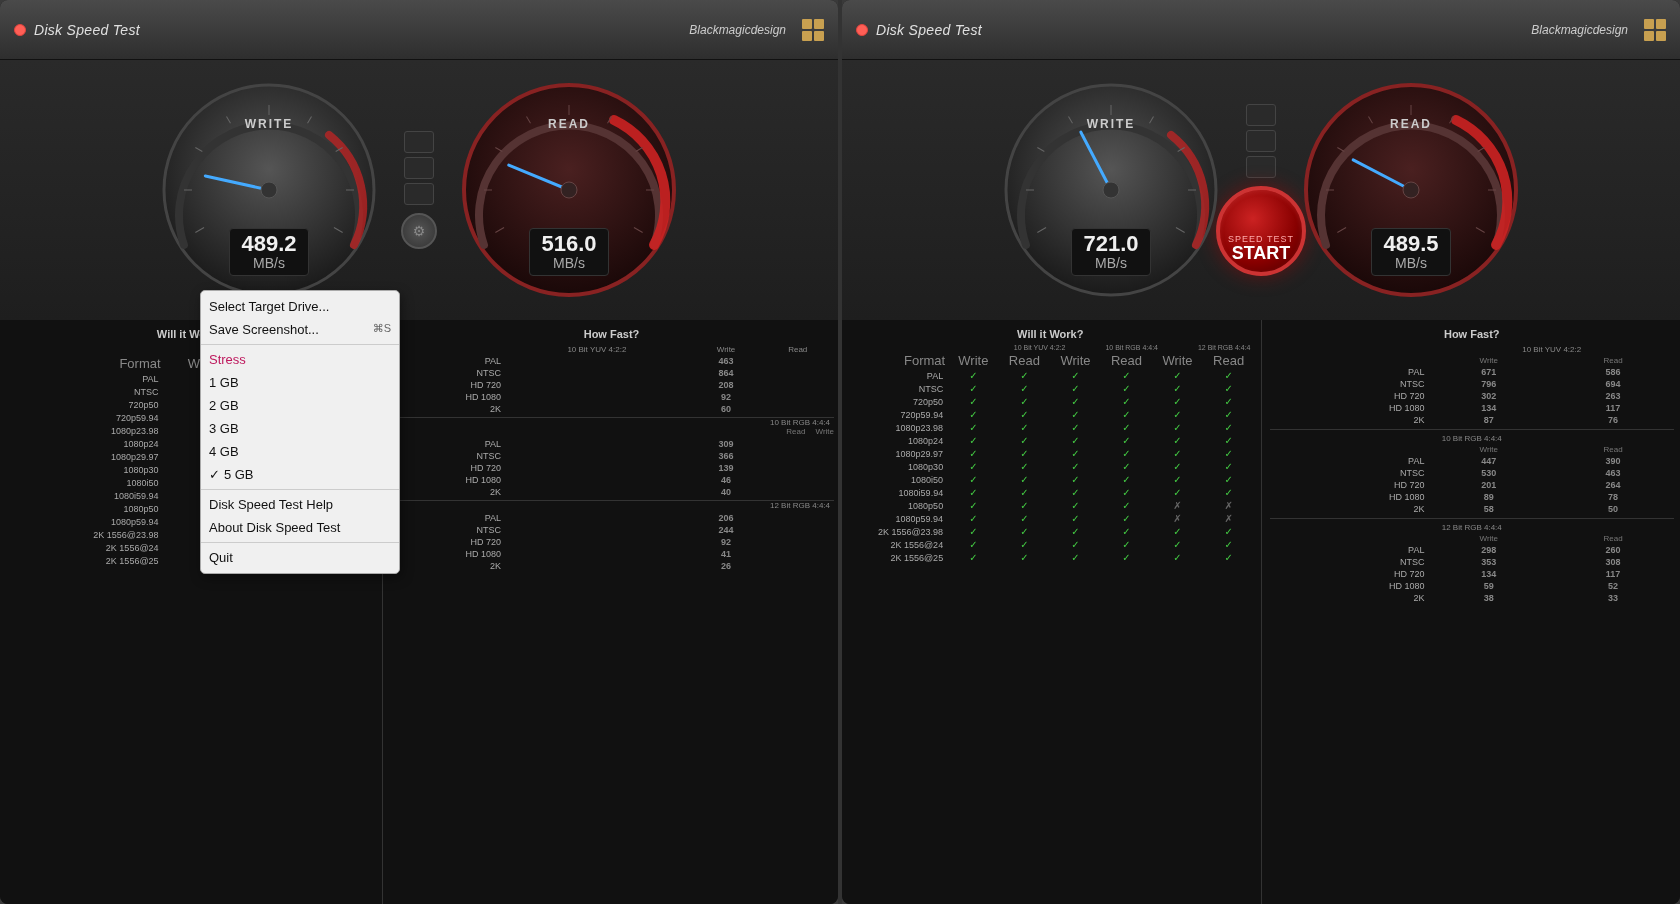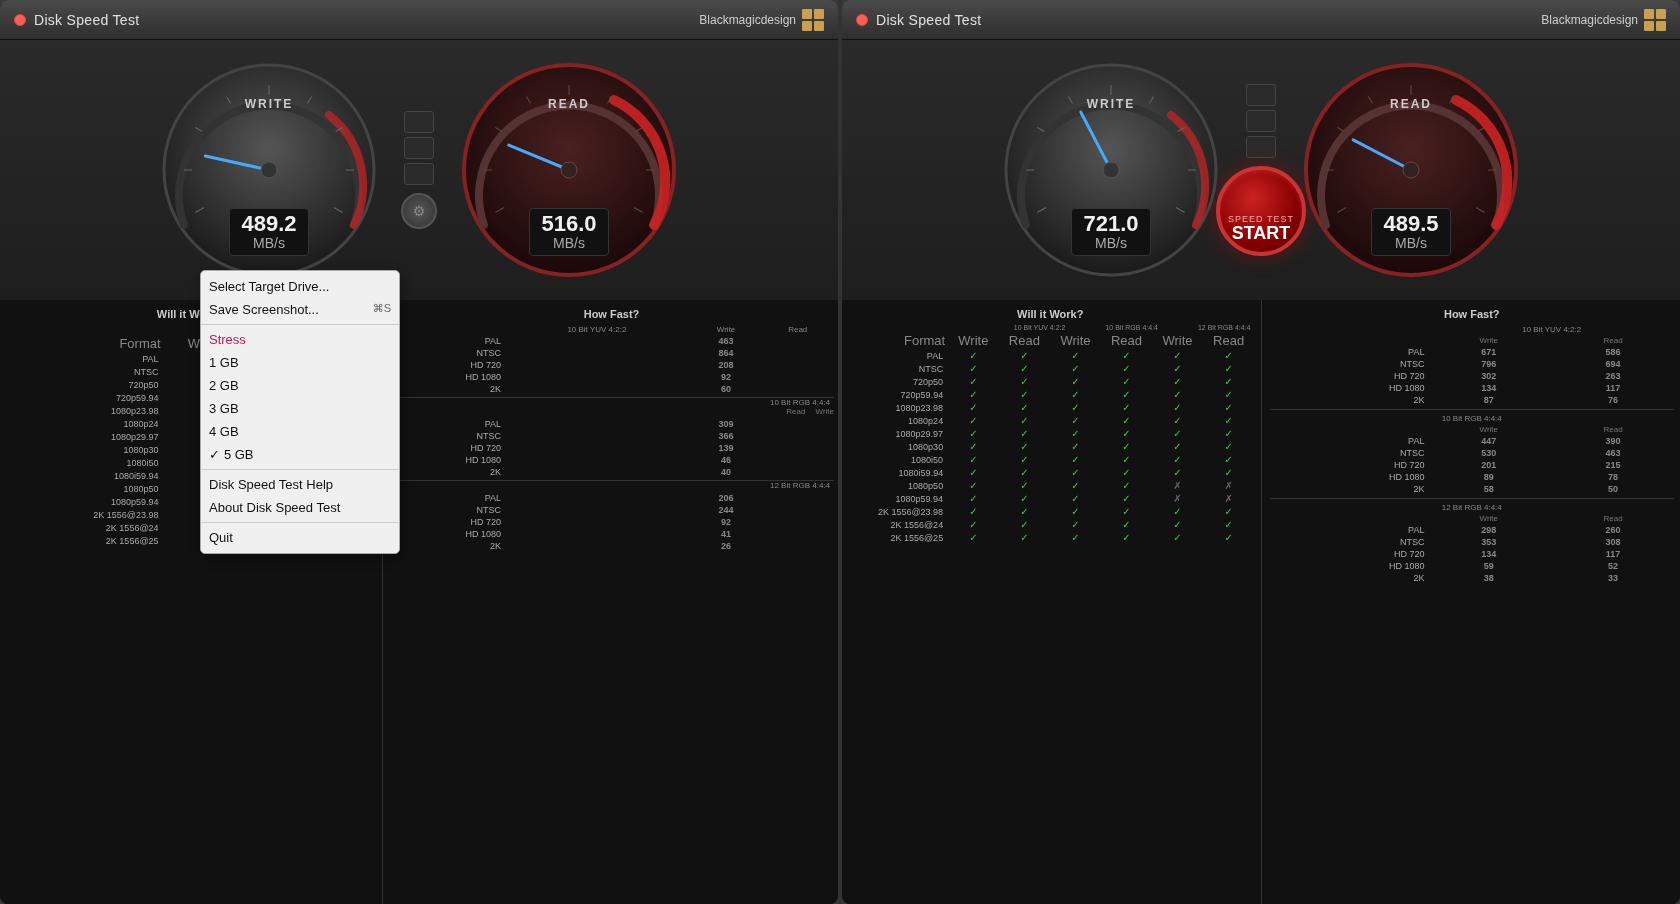--- a/index.html
+++ b/index.html
@@ -19,25 +19,26 @@
       background: #1a1a1a;
       border-radius: 8px;
       overflow: hidden;
       position: relative;
       display: flex;
       flex-direction: column;
     }
 
     .title-bar {
       background: linear-gradient(180deg, #4a4a4a 0%, #2e2e2e 100%);
-      height: 40px;
+      height: 60px;
       display: flex;
       align-items: center;
       padding: 4px 14px;
       border-bottom: 1px solid #111;
+      font-style: italic;
     }
 
     .close-btn {
       width: 12px; height: 12px;
       background: #ff5f56;
       border-radius: 50%;
       margin-right: 8px;
       border: 1px solid #e0443e;
     }
 
@@ -45,21 +46,21 @@
       color: #e0e0e0;
       font-size: 14px;
       font-weight: 500;
       letter-spacing: 0.3px;
     }
 
     .bmd-logo {
       margin-left: auto;
       display: flex;
       align-items: center;
-      gap: 6px;
+      gap: 16px;
       color: #ccc;
       font-size: 12px;
     }
 
     .bmd-squares {
       display: grid;
       grid-template-columns: 10px 10px;
       grid-template-rows: 10px 10px;
       gap: 2px;
     }
@@ -1001,21 +1002,21 @@
               <td class="val-green">390</td>
             </tr>
           <tr>
               <td style="color:#aaa;text-align:right;padding-right:3px">NTSC</td>
               <td class="val-green">530</td>
               <td class="val-green">463</td>
             </tr>
           <tr>
               <td style="color:#aaa;text-align:right;padding-right:3px">HD 720</td>
               <td class="val-green">201</td>
-              <td class="val-green">215</td>
+              <td class="val-green">264</td>
             </tr>
           <tr>
               <td style="color:#aaa;text-align:right;padding-right:3px">HD 1080</td>
               <td class="val-green">89</td>
               <td class="val-green">78</td>
             </tr>
           <tr>
               <td style="color:#aaa;text-align:right;padding-right:3px">2K</td>
               <td class="val-green">58</td>
               <td class="val-green">50</td>

